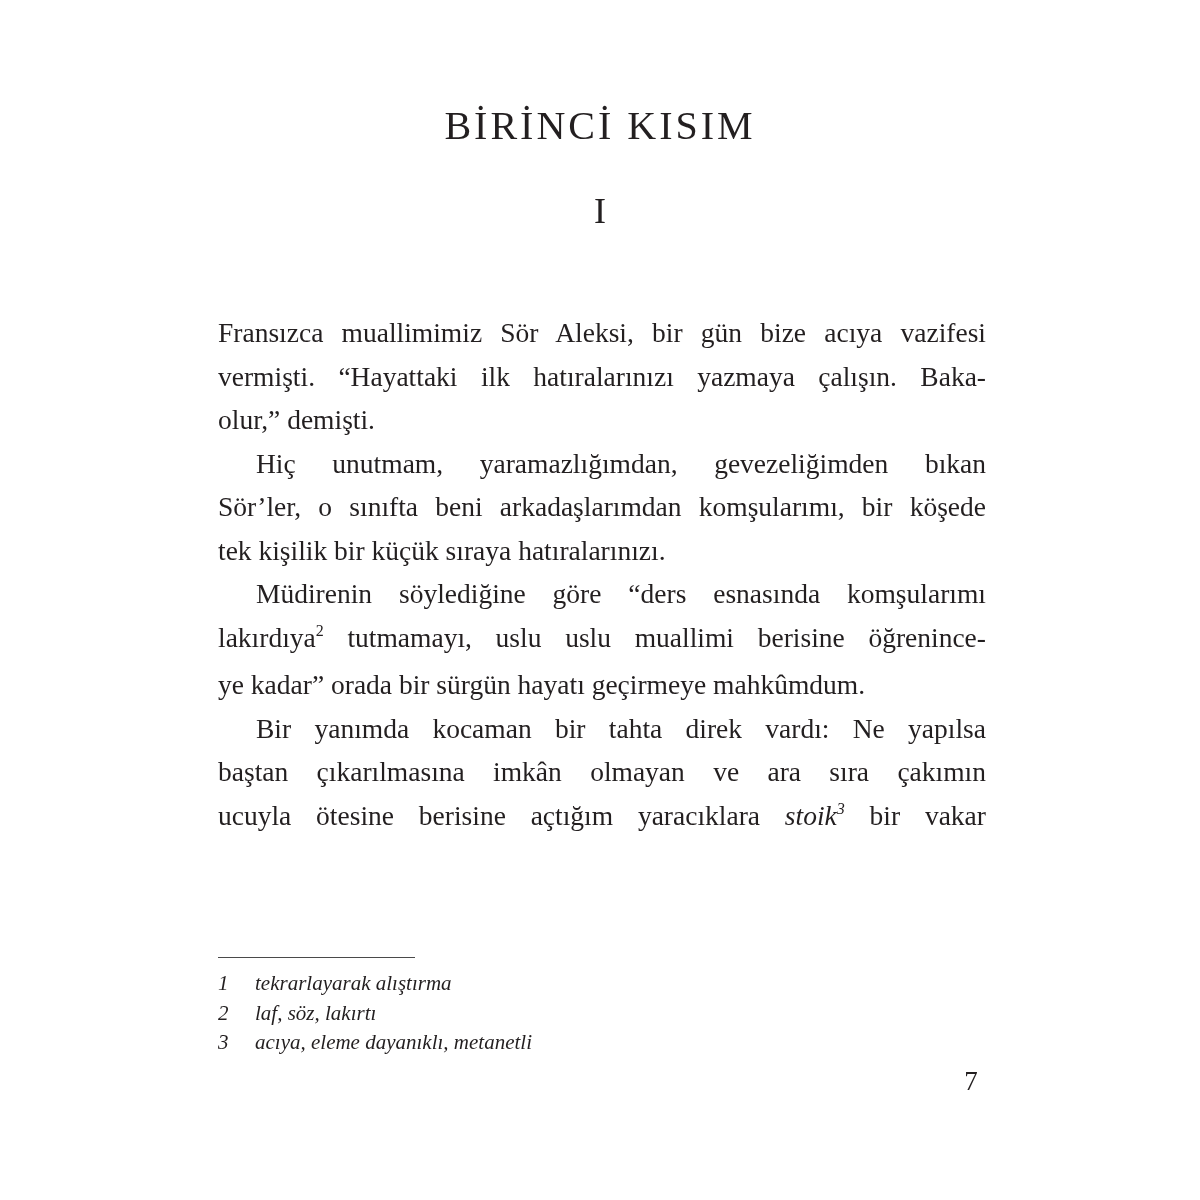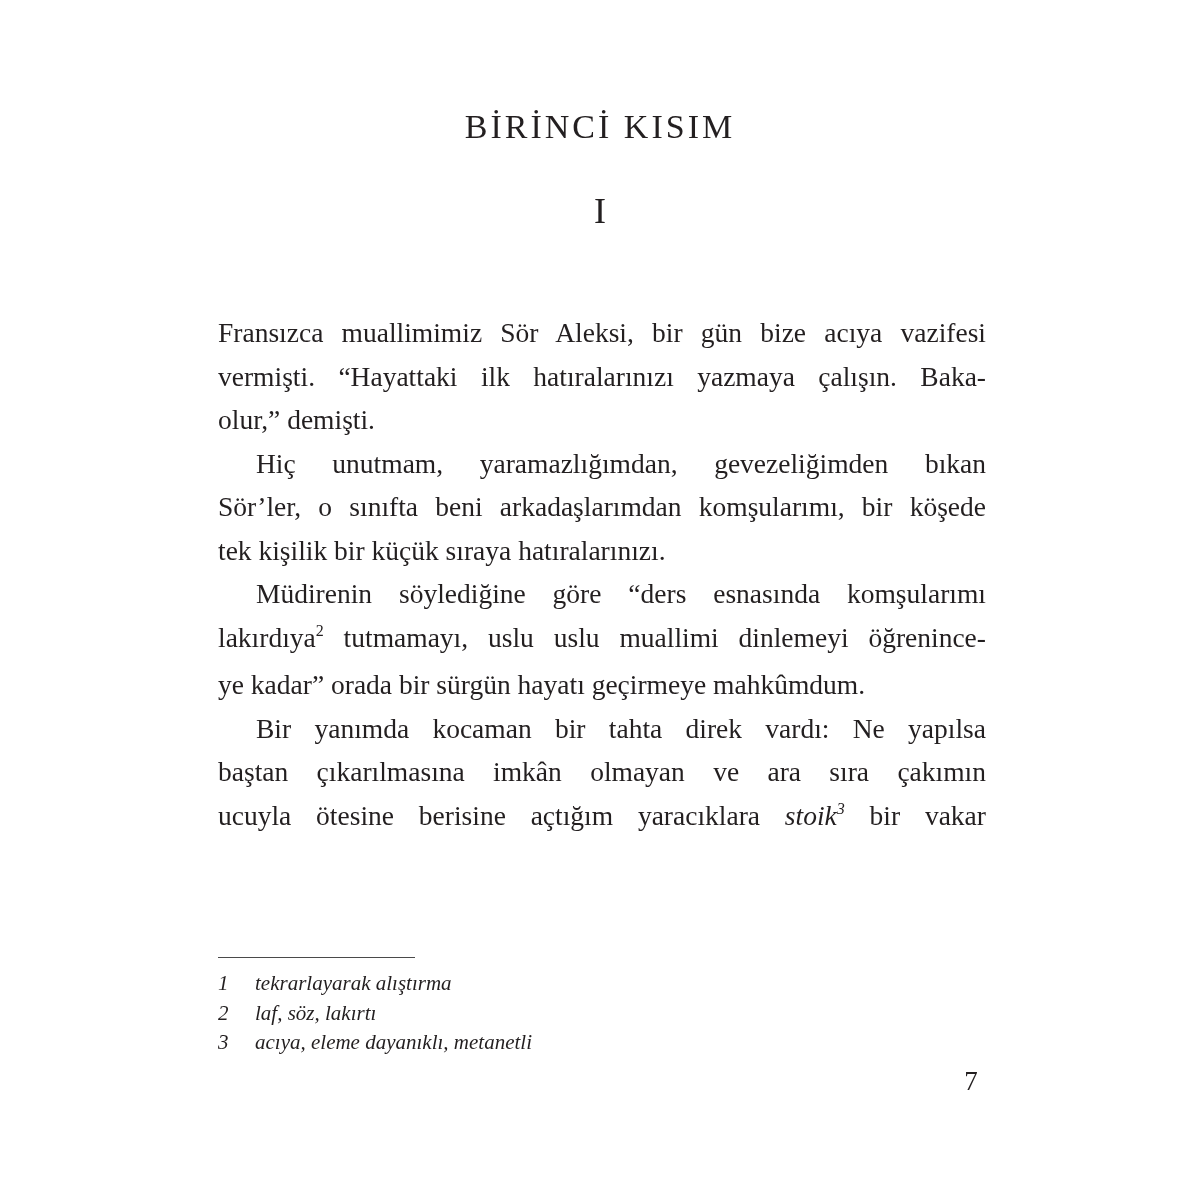--- a/index.html
+++ b/index.html
@@ -1,22 +1,22 @@
 <!DOCTYPE html>
 <html><head>
 <meta charset="utf-8">
 <style>
   html,body { margin:0; padding:0; background:#ffffff; }
   .page {
     position:relative; width:1200px; height:1200px; background:#ffffff;
     font-family:"Liberation Serif", serif; color:#231f20; overflow:hidden;
   }
   .section-title {
-    position:absolute; top:108px; left:0; width:100%;
-    text-align:center; font-size:34px; letter-spacing:3px; font-weight:400;
+    position:absolute; top:102px; left:0; width:100%;
+    text-align:center; font-size:40px; letter-spacing:3px; font-weight:400;
   }
   .chapter-numeral {
     position:absolute; top:190px; left:0; width:100%;
     text-align:center; font-size:36px; font-weight:400;
   }
   .body-text {
     position:absolute; top:311px; left:218px; width:768px;
     font-size:27.5px; line-height:43.5px;
   }
   .para { margin:0; }
@@ -58,21 +58,21 @@
         <div class="line"><span>vermişti. “Hayattaki ilk hatıralarınızı yazmaya çalışın. Baka-</span></div>
         <div class="line noj"><span>olur,” demişti.</span></div>
       </div>
       <div class="para">
         <div class="line ind"><span>Hiç unutmam, yaramazlığımdan, gevezeliğimden bıkan</span></div>
         <div class="line"><span>Sör’ler, o sınıfta beni arkadaşlarımdan komşularımı, bir köşede</span></div>
         <div class="line noj"><span>tek kişilik bir küçük sıraya hatıralarınızı.</span></div>
       </div>
       <div class="para">
         <div class="line ind"><span>Müdirenin söylediğine göre “ders esnasında komşularımı</span></div>
-        <div class="line"><span>lakırdıya</span><span class="sup">2</span><span> tutmamayı, uslu uslu muallimi dinlemeyi öğrenince-</span></div>
+        <div class="line"><span>lakırdıya</span><span class="sup">2</span><span> tutmamayı, uslu uslu muallimi berisine öğrenince-</span></div>
         <div class="line noj"><span>ye kadar” orada bir sürgün hayatı geçirmeye mahkûmdum.</span></div>
       </div>
       <div class="para">
         <div class="line ind"><span>Bir yanımda kocaman bir tahta direk vardı: Ne yapılsa</span></div>
         <div class="line"><span>baştan çıkarılmasına imkân olmayan ve ara sıra çakımın</span></div>
         <div class="line"><span>ucuyla ötesine berisine açtığım yaracıklara </span><span class="i">stoik</span><span class="isup">3</span><span> bir vakar</span></div>
       </div>
     </div>
 
   <div class="footnotes">

